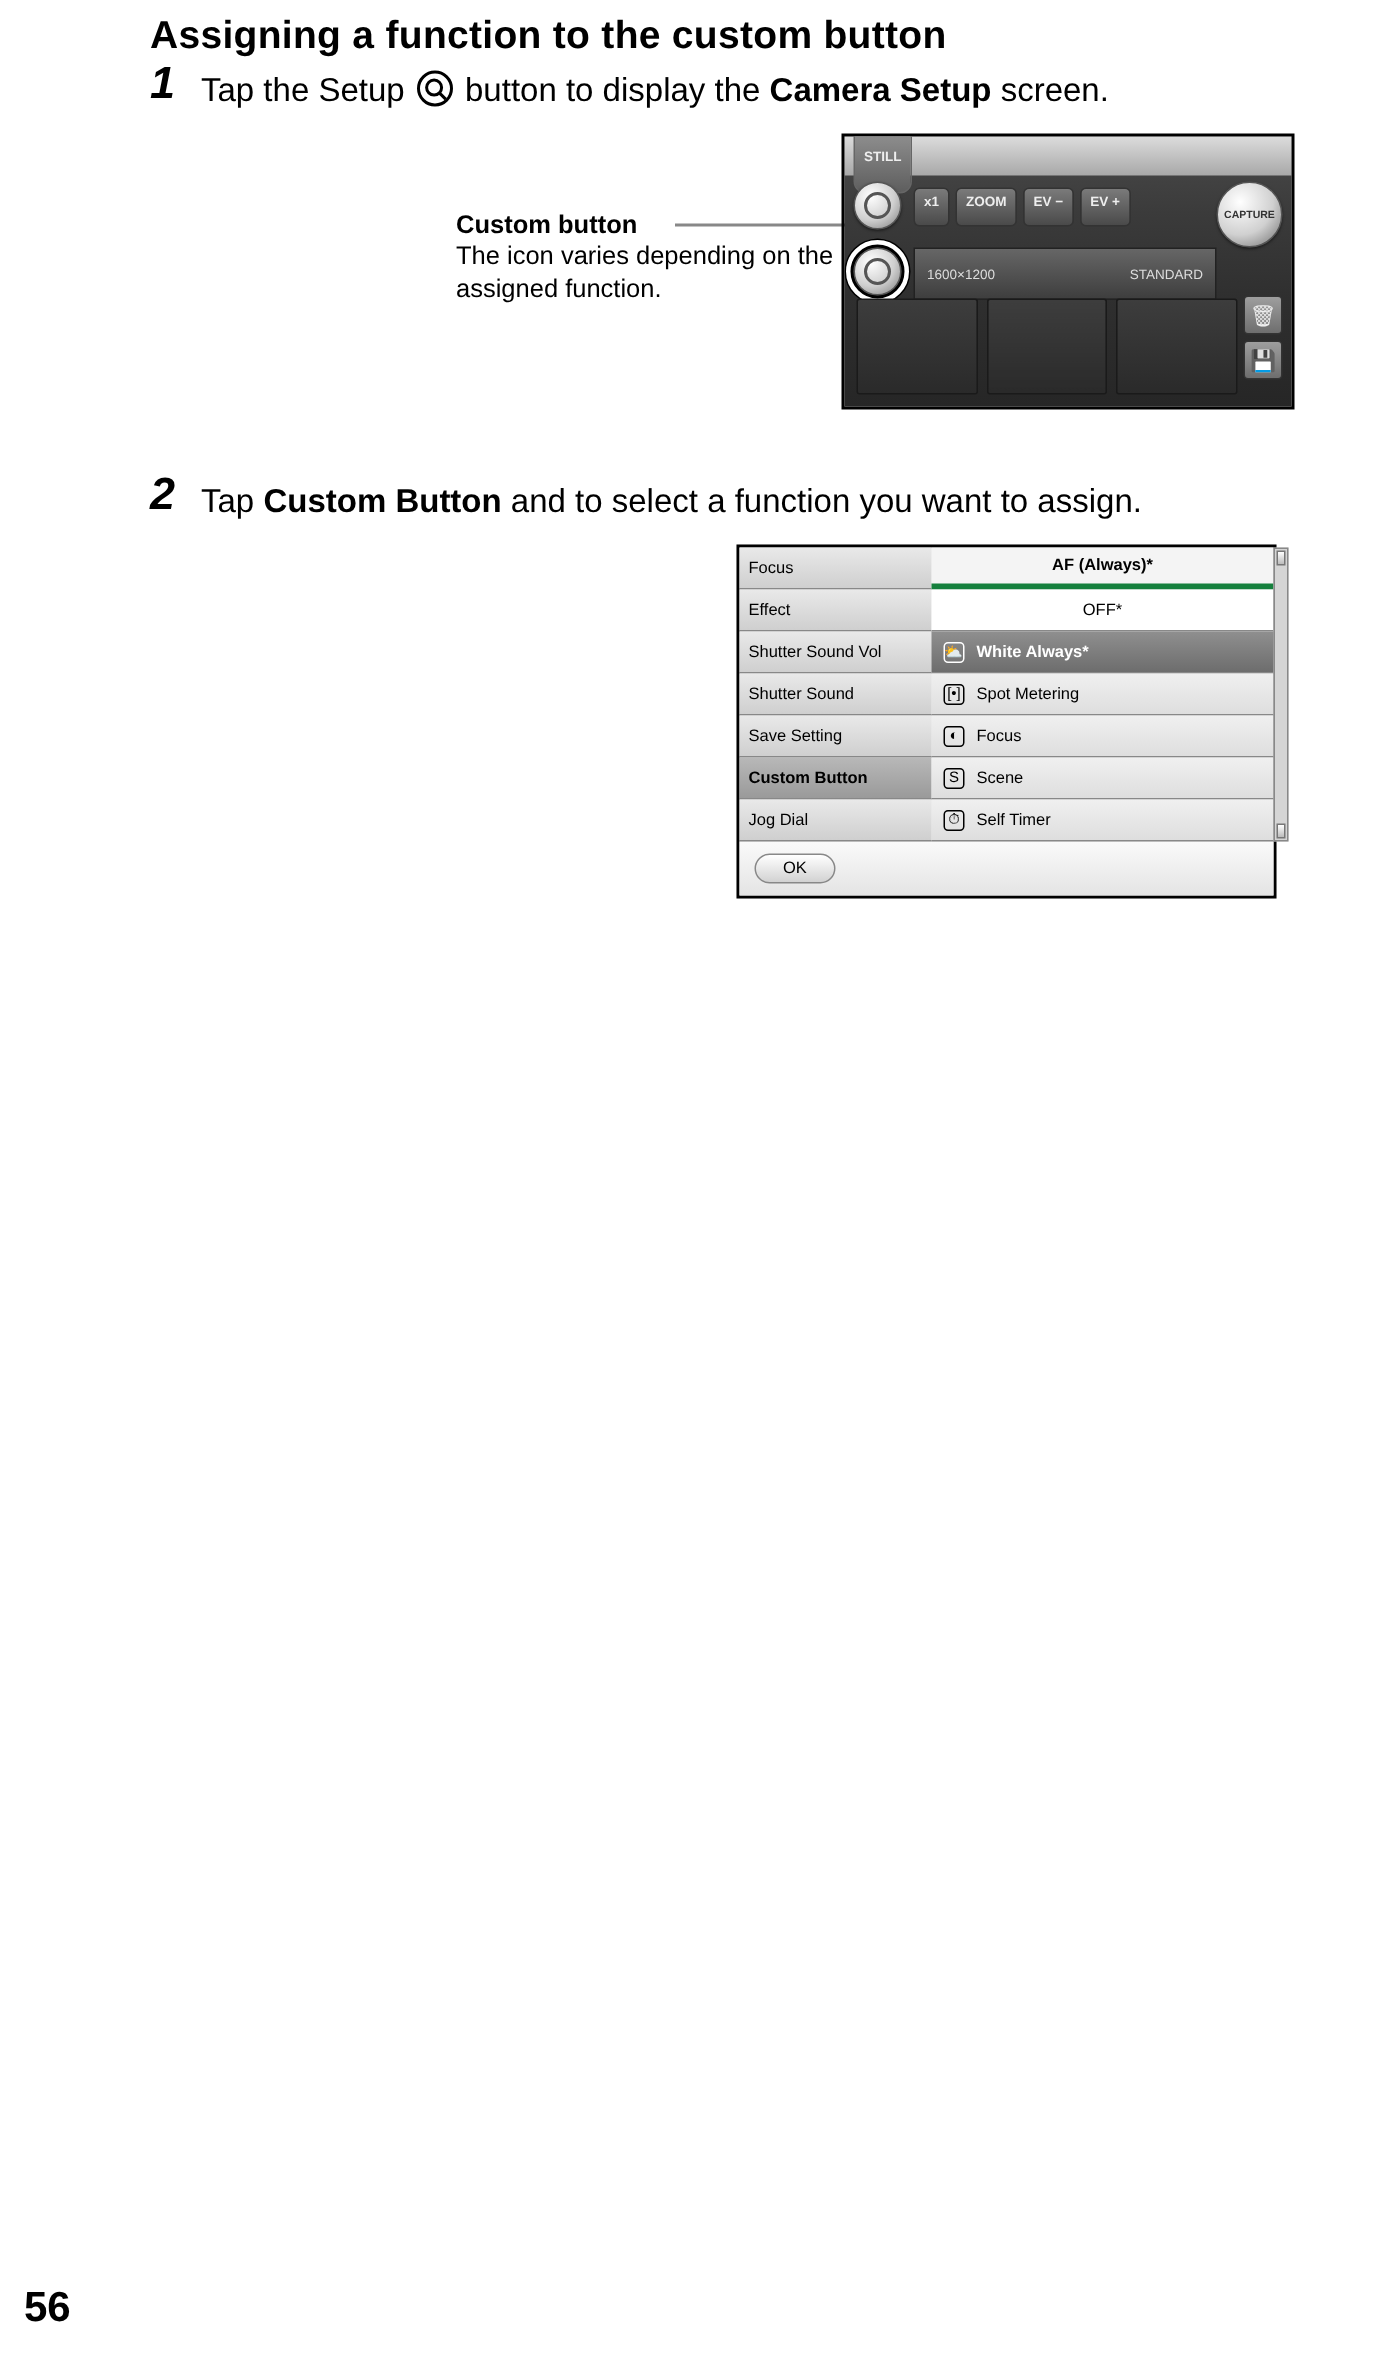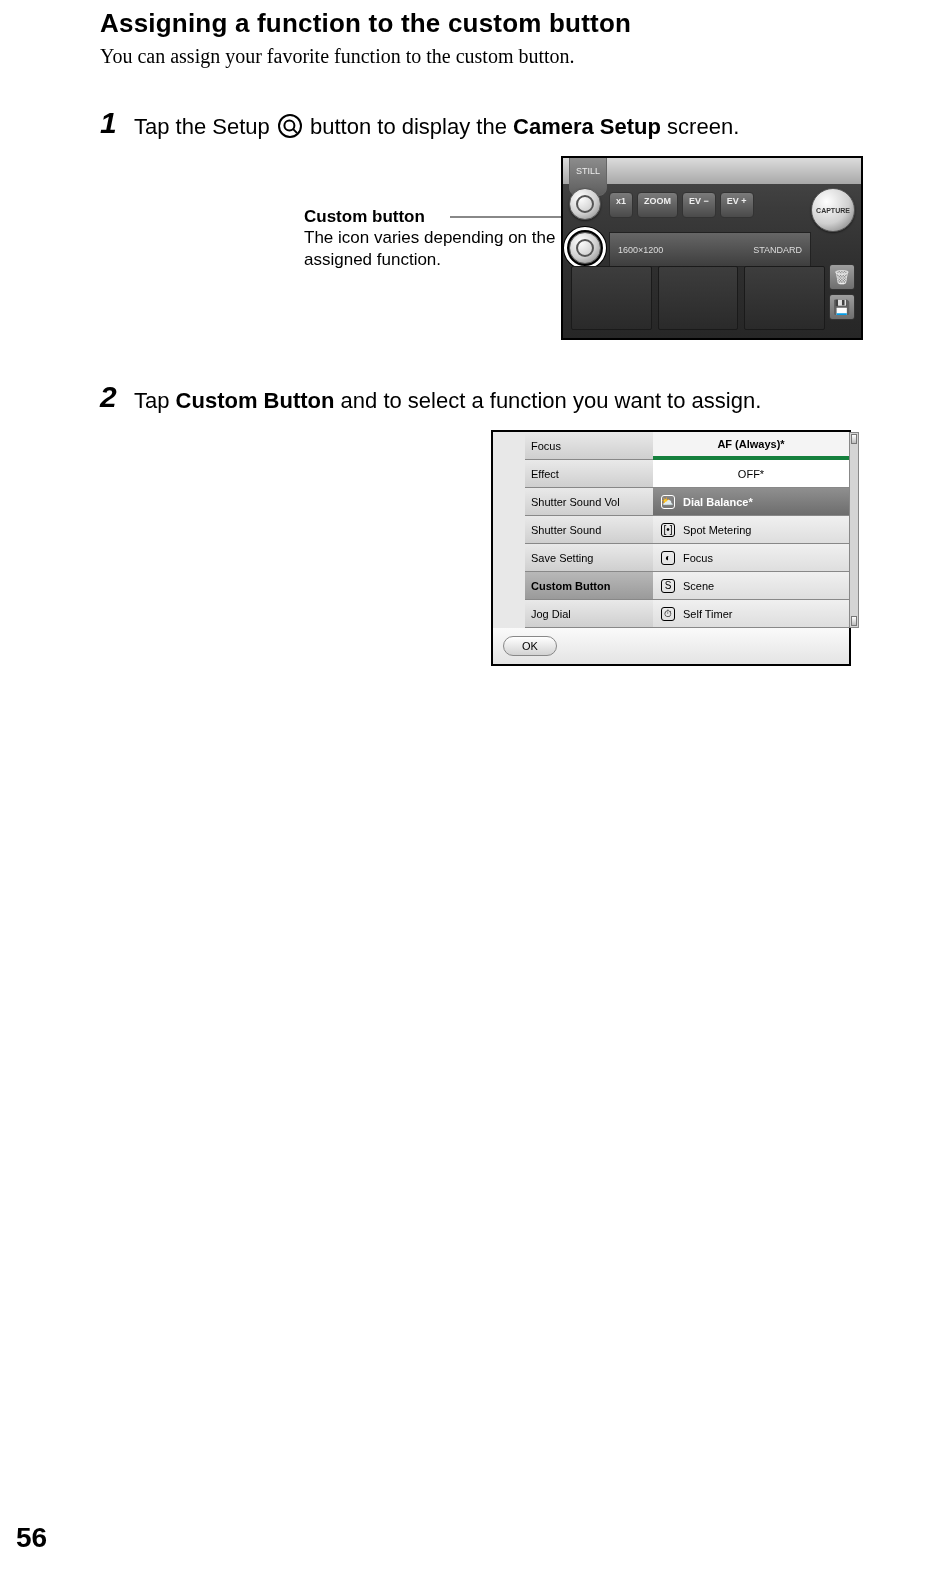--- a/index.html
+++ b/index.html
@@ -113,21 +113,21 @@
   .camshot .topbar {
     height: 26px;
     background: linear-gradient(#dcdcdc,#a8a8a8);
     display: flex;
     align-items: center;
     padding: 0 6px;
     gap: 6px;
   }
   .pill {
     font-size: 9px;
-    font-weight: 400;
+    font-weight: 700;
     padding: 19px 6px;
     border-radius: 8px;
     background: linear-gradient(#fff,#c9c9c9 55%,#8e8e8e);
     border: 1px solid #666;
     color: #222;
   }
   .pill.dark { background: linear-gradient(#9a9a9a,#5e5e5e); color: #eee; }
   .rbtn {
     width: 32px; height: 32px;
     border-radius: 50%;
@@ -206,21 +206,20 @@
     position: absolute;
     right: 20px;
     top: 0;
     width: 360px;
     border: 2px solid #000;
     background: #e8e8e8;
     font-size: 11px;
   }
   .settings .cols {
     display: flex;
-    padding-left: 32px;
   }
   .settings .leftcol {
     flex: 0 0 128px;
     display:flex; flex-direction:column;
   }
   .settings .rightcol {
     flex: 1;
     display:flex; flex-direction:column;
   }
   .settings .row {
@@ -290,21 +289,20 @@
     bottom: 18px;
     font-size: 28px;
     font-weight: 900;
   }
 </style>
 </head>
 <body>
 
 <div class="page">
   <h1>Assigning a function to the custom button</h1>
-  <p class="lead">You can assign your favorite function to the custom button.</p>
 
   <div class="step">
     <div class="num">1</div>
     <div class="step-body">
       <span>Tap the Setup </span><span class="icon-setup"></span><span> button to display the </span><span class="b">Camera Setup</span><span> screen.</span>
     </div>
   </div>
 
   <div class="fig1-wrap">
     <div class="callout">
@@ -379,21 +377,21 @@
             </div>
           <div class="row">
               <span>Jog Dial</span>
             </div>
         </div>
         <div class="rightcol">
           <div class="top1">AF (Always)*</div>
           <div class="top2">OFF*</div>
           <div class="opt sel">
               <span class="ico">⛅</span>
-              <span>Dial Balance*</span>
+              <span>White Always*</span>
             </div>
           <div class="opt">
               <span class="ico">[•]</span>
               <span>Spot Metering</span>
             </div>
           <div class="opt">
               <span class="ico">◐</span>
               <span>Focus</span>
             </div>
           <div class="opt">

